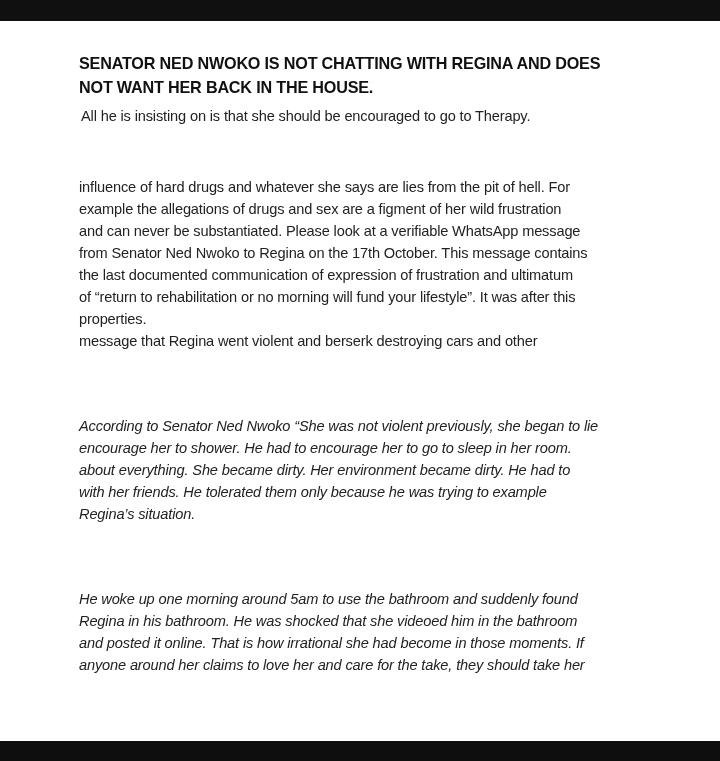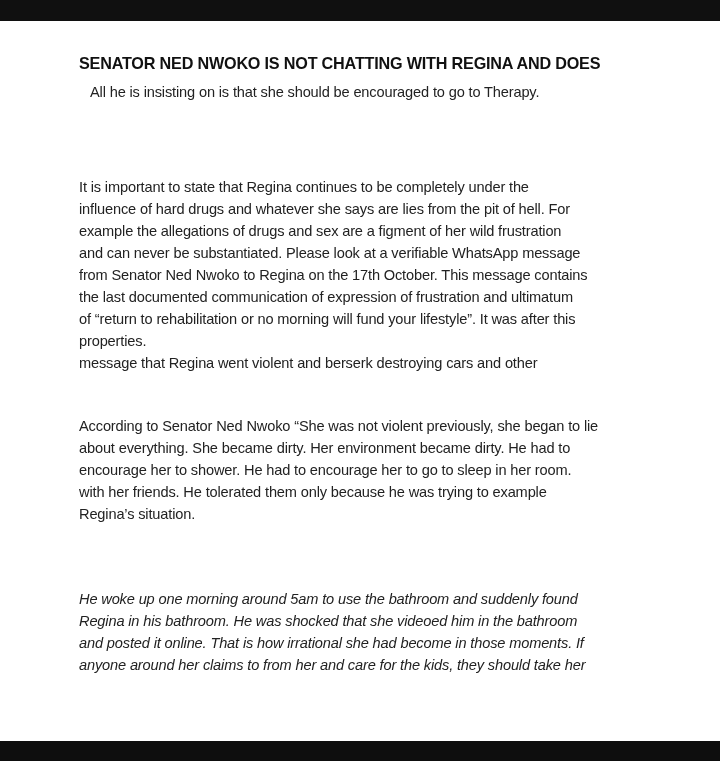--- a/index.html
+++ b/index.html
@@ -14,64 +14,64 @@
     .bar-bottom { position: absolute; left: 0; top: 741px; width: 720px; height: 20px; background: #0e0e0e; }
     .page {
       position: absolute; left: 79px; top: 51px; width: 600px;
     }
     .title {
       font-weight: bold; font-size: 16.2px; line-height: 24px;
       letter-spacing: -0.2px; color: #111;
       margin: 0;
     }
     .subtitle {
-      font-size: 14.6px; line-height: 22px; margin: 6px 0 0 11px; color: #222;
+      font-size: 14.6px; line-height: 22px; margin: 6px 0 0 2px; color: #222;
       letter-spacing: -0.15px;
     }
     .para {
       font-size: 14.6px; line-height: 22px; color: #222;
       letter-spacing: -0.15px; margin: 0;
     }
     .p1 { position: absolute; top: 125px; }
-    .p2 { position: absolute; top: 364px; }
+    .p2 { position: absolute; top: 364px; font-style: italic; }
     .p3 { position: absolute; top: 537px; font-style: italic; }
     .line { display: block; white-space: nowrap; }
   </style>
 </head>
 <body>
 
 <div class="bar-top"></div>
 
 <div class="page">
   <h1 class="title">
     <span class="line">SENATOR NED NWOKO IS NOT CHATTING WITH REGINA AND DOES</span>
+    <span class="line">NOT WANT HER BACK IN THE HOUSE.</span>
   </h1>
   <p class="subtitle">All he is insisting on is that she should be encouraged to go to Therapy.</p>
 
   <p class="para p1">
-    <span class="line">It is important to state that Regina continues to be completely under the</span>
     <span class="line">influence of hard drugs and whatever she says are lies from the pit of hell. For</span>
     <span class="line">example the allegations of drugs and sex are a figment of her wild frustration</span>
     <span class="line">and can never be substantiated. Please look at a verifiable WhatsApp message</span>
     <span class="line">from Senator Ned Nwoko to Regina on the 17th October. This message contains</span>
     <span class="line">the last documented communication of expression of frustration and ultimatum</span>
     <span class="line">of “return to rehabilitation or no morning will fund your lifestyle”. It was after this</span>
     <span class="line">properties.</span>
     <span class="line">message that Regina went violent and berserk destroying cars and other</span>
   </p>
 
   <p class="para p2">
     <span class="line">According to Senator Ned Nwoko “She was not violent previously, she began to lie</span>
+    <span class="line">encourage her to shower. He had to encourage her to go to sleep in her room.</span>
     <span class="line">about everything. She became dirty. Her environment became dirty. He had to</span>
-    <span class="line">encourage her to shower. He had to encourage her to go to sleep in her room.</span>
     <span class="line">with her friends. He tolerated them only because he was trying to example</span>
     <span class="line">Regina’s situation.</span>
   </p>
 
   <p class="para p3">
     <span class="line">He woke up one morning around 5am to use the bathroom and suddenly found</span>
     <span class="line">Regina in his bathroom. He was shocked that she videoed him in the bathroom</span>
     <span class="line">and posted it online. That is how irrational she had become in those moments. If</span>
-    <span class="line">anyone around her claims to from her and care for the kids, they should take her</span>
+    <span class="line">anyone around her claims to love her and care for the take, they should take her</span>
   </p>
 </div>
 
 <div class="bar-bottom"></div>
 
 </body></html>

